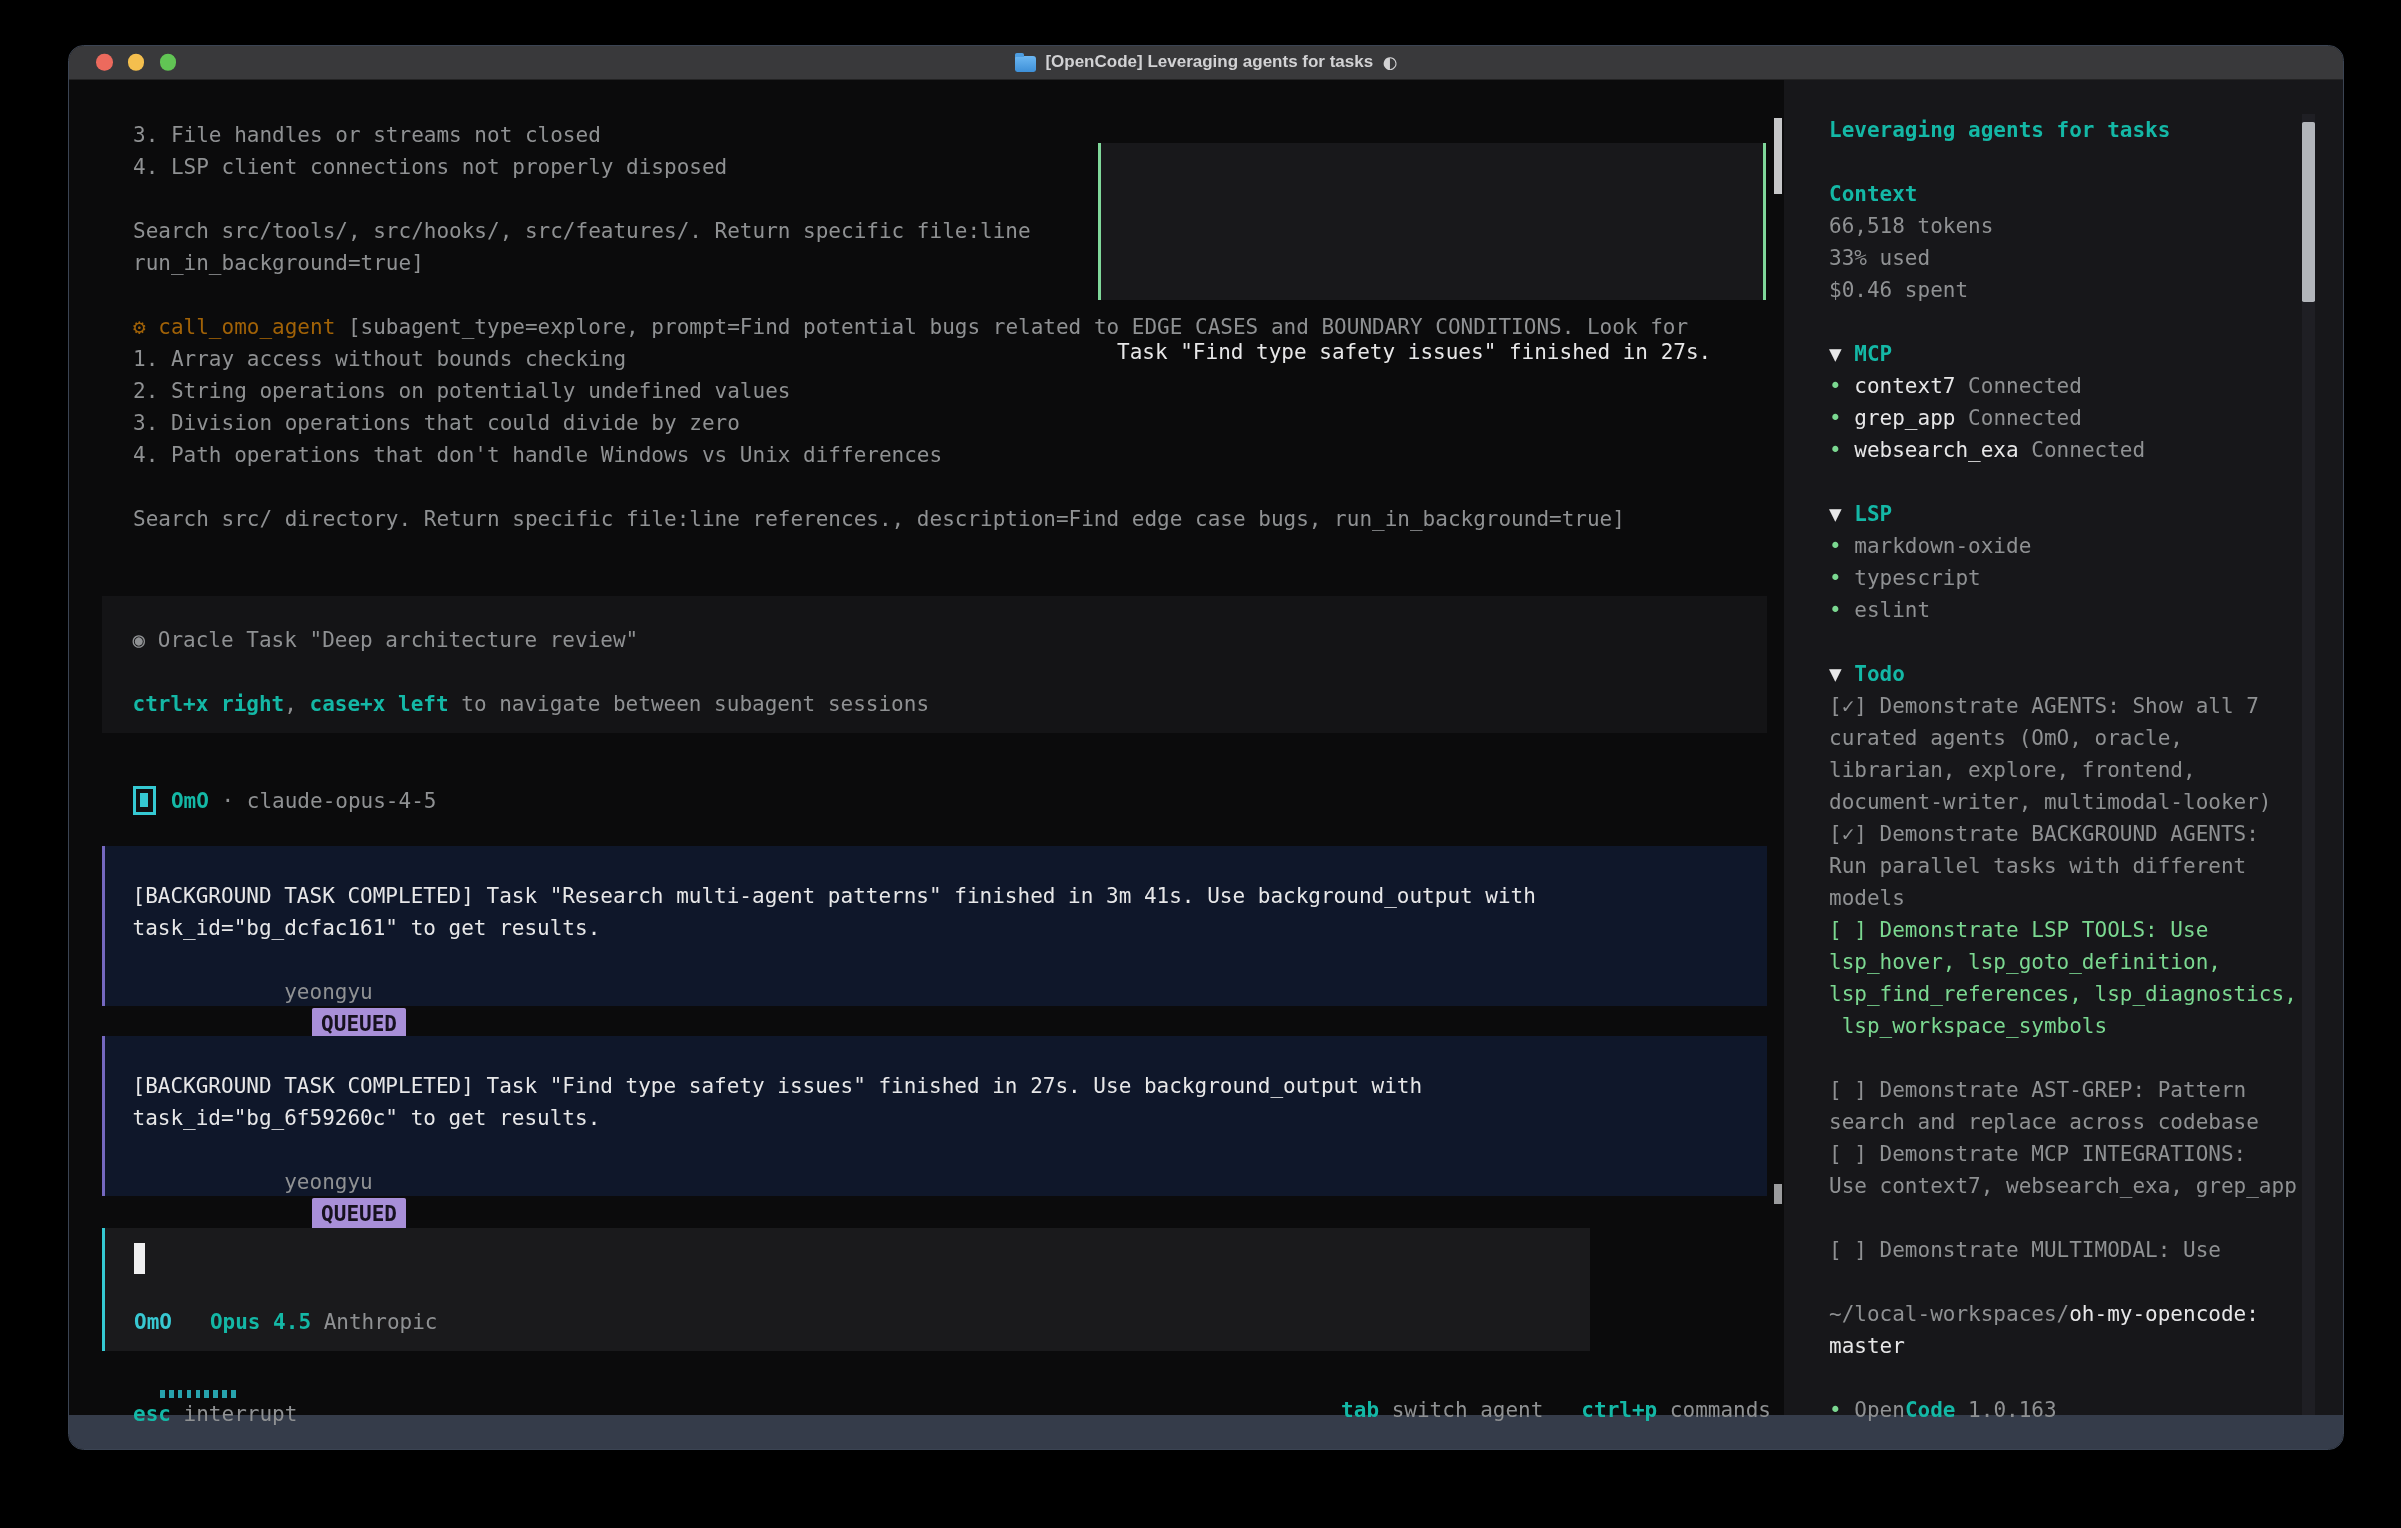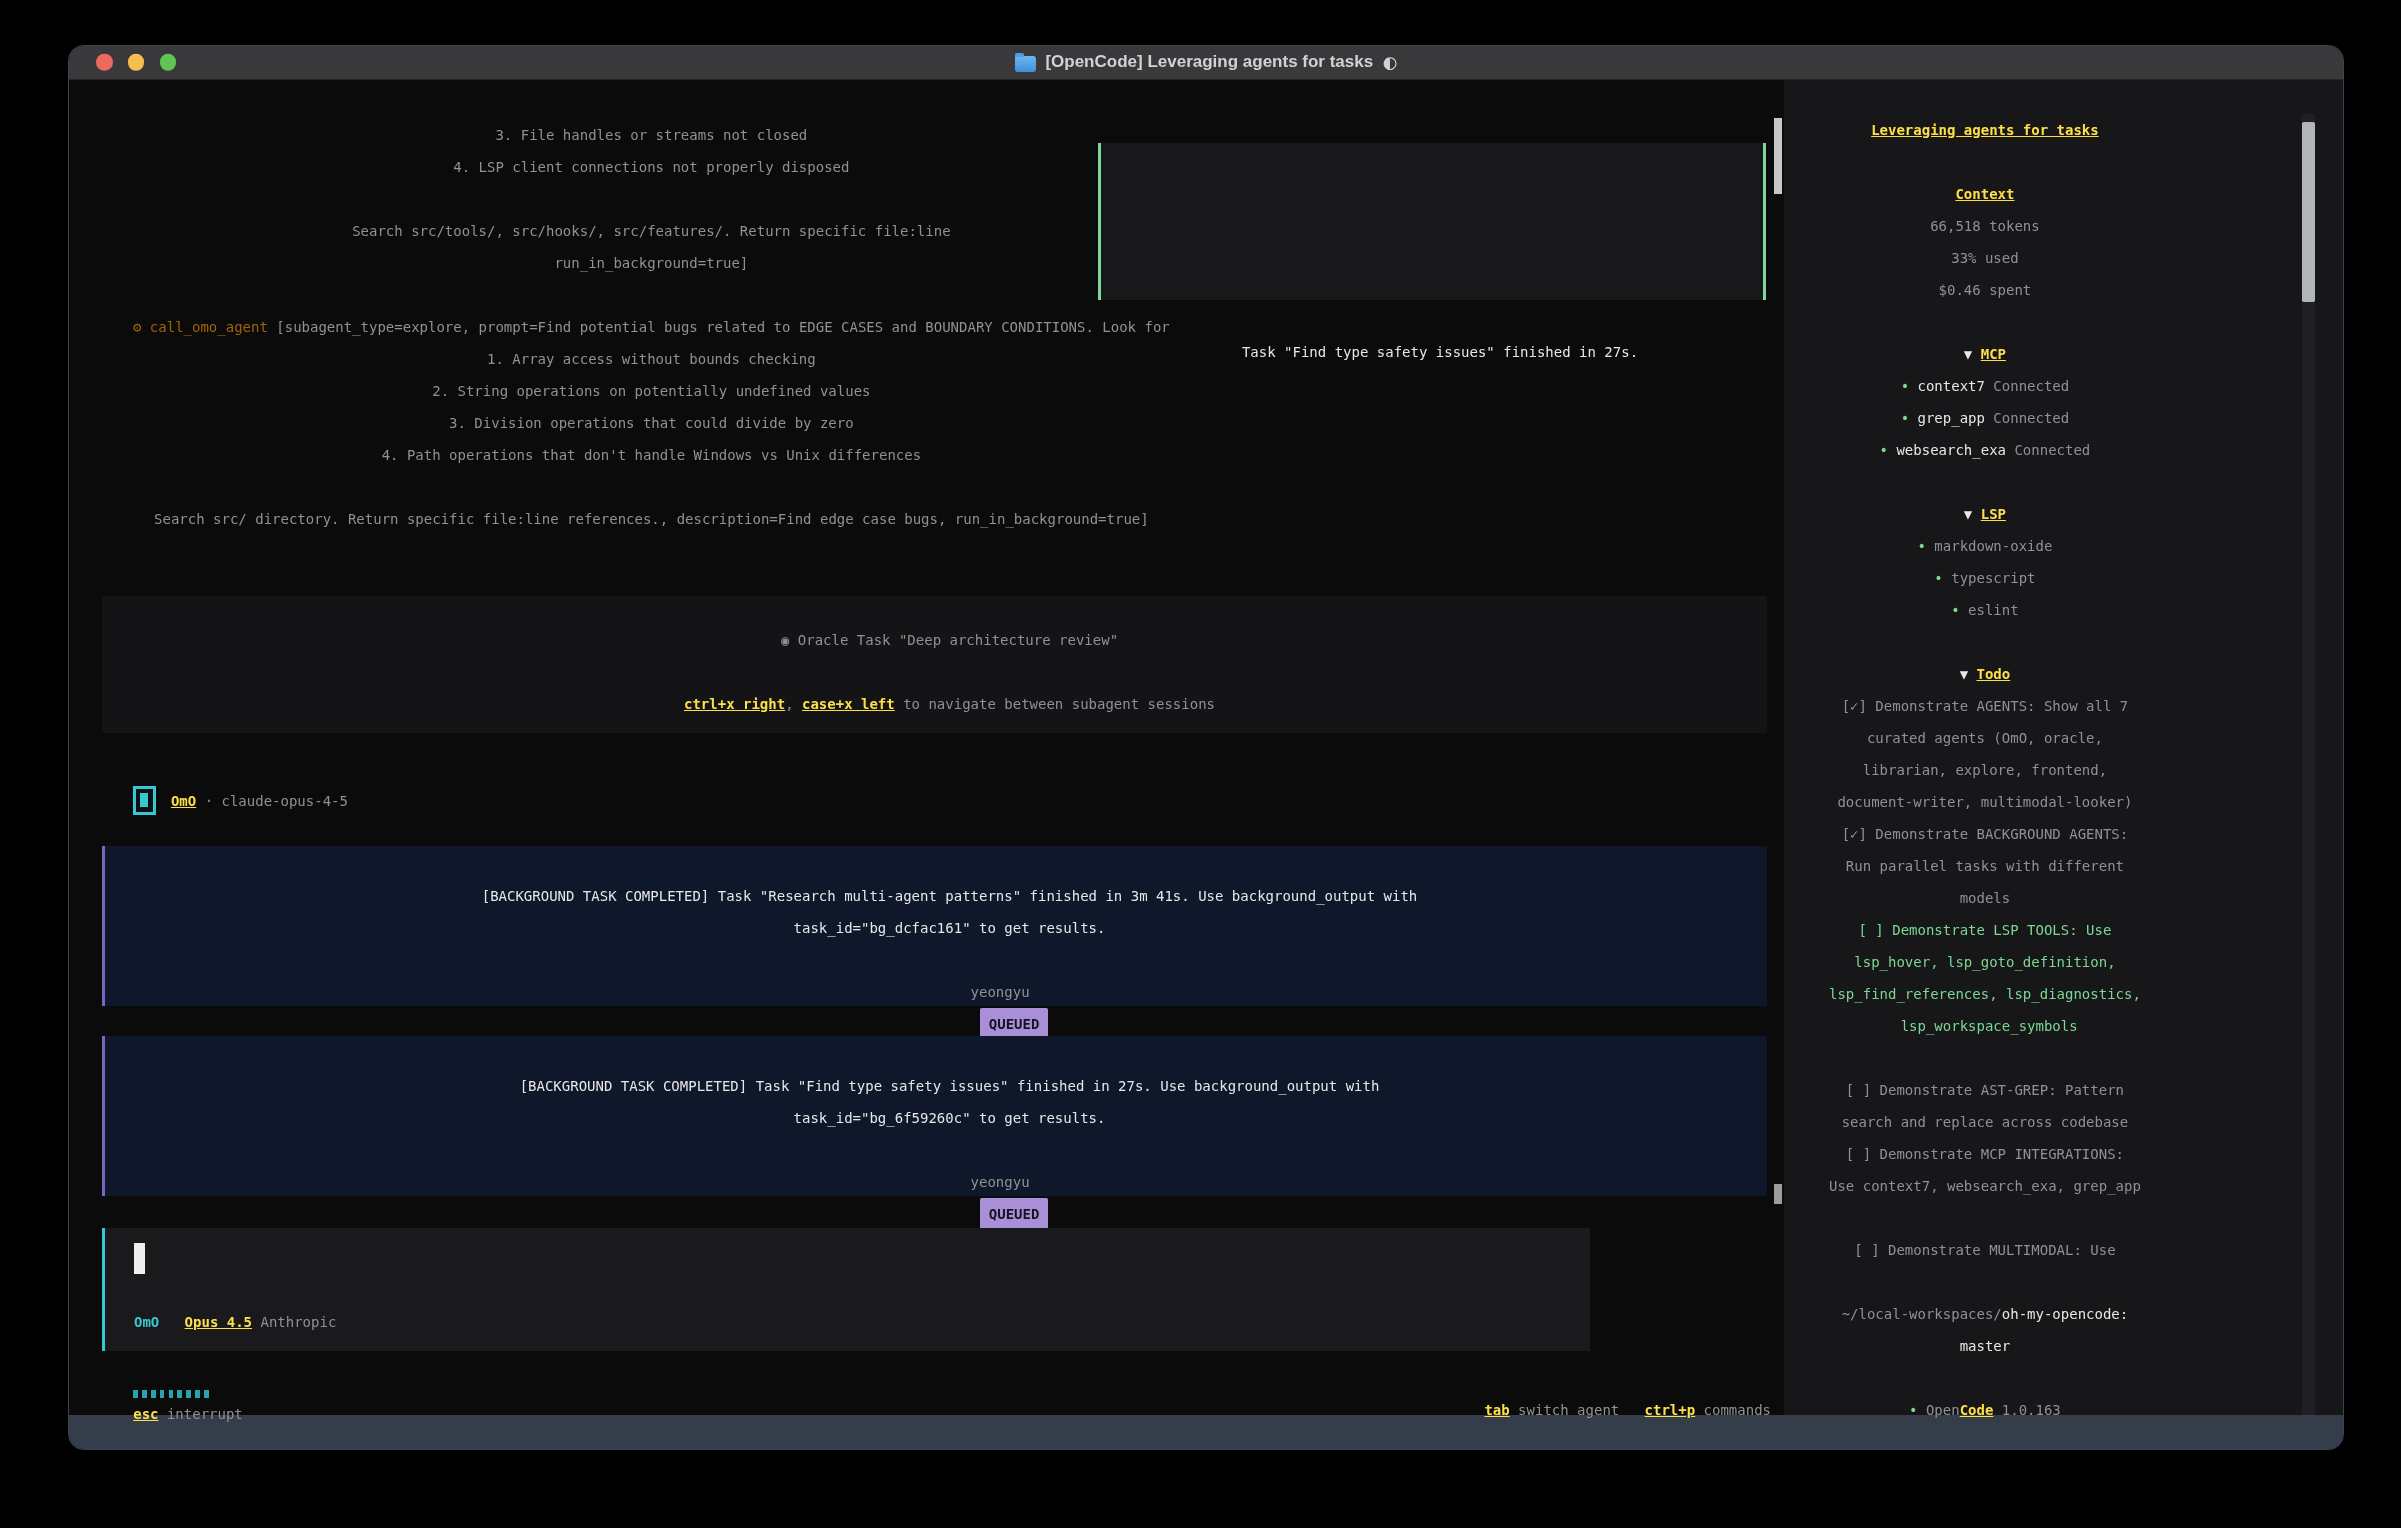--- a/index.html
+++ b/index.html
@@ -22,26 +22,26 @@
                  border-radius:1.8px 3px 2.4px 2.4px; position:relative; display:inline-block; }
   .folder-icon::before { content:""; position:absolute; top:-3.5px; left:0; width:8.9px; height:4.7px;
                          background:#4d9de0; border-radius:1.8px 1.8px 0 0; }
   .progress-glyph { font-family:"DejaVu Sans", sans-serif; font-size:16.5px; color:#d2d2d4; }
   
   .bodyrow { flex:1; display:flex; min-height:0; }
   .main { width:1715px; flex:none; position:relative; background:#0b0b0c; }
   .sidebar { flex:1; position:relative; background:#17171a; }
   .bottomstrip { height:34px; flex:none; background:#353c4a; }
   
-  .mono { font-size:14px; line-height:32px;text-align:center; }
+  .mono { font-size:21px; line-height:32px; }
   .lines { white-space:pre; }
   .lines .line { height:32px; }
   .sg-g  { color:#8f9193; }
   .sg-w  { color:#e7e7e8; }
-  .sg-b  { color:#fde047; font-weight:bold;text-decoration:underline; }
+  .sg-b  { color:#14b8a6; font-weight:bold; }
   .sg-gr { color:#7bd891; }
   .sg-cy { color:#38c8d2; font-weight:bold; }
   .sg-lg { color:#a16207; }
   
   .chat-lines { position:absolute; left:64px; top:39px; }
   .notification { position:absolute; left:1029px; top:63px; width:668px; height:157px; box-sizing:border-box;
                   background:#18181b; border-left:3px solid #7fd79a; border-right:3px solid #7fd79a;
                   padding:33px 0 0 16px; z-index:5; }
   .oracle-box { position:absolute; left:32.5px; top:516px; width:1665px; height:137px; box-sizing:border-box;
                 background:#141416; padding:28px 0 0 31px; }

